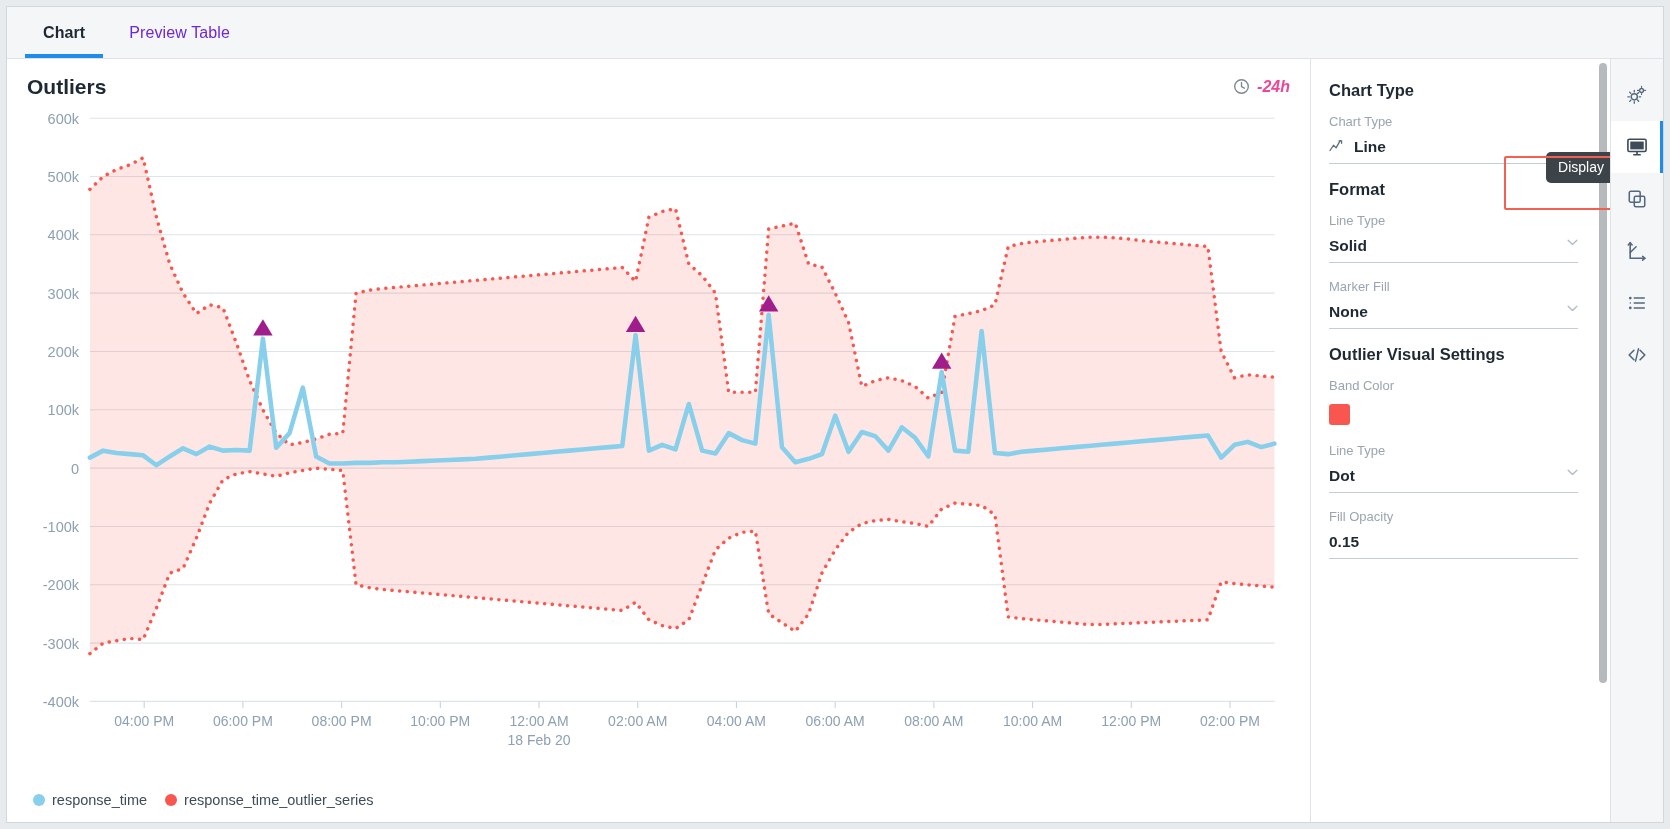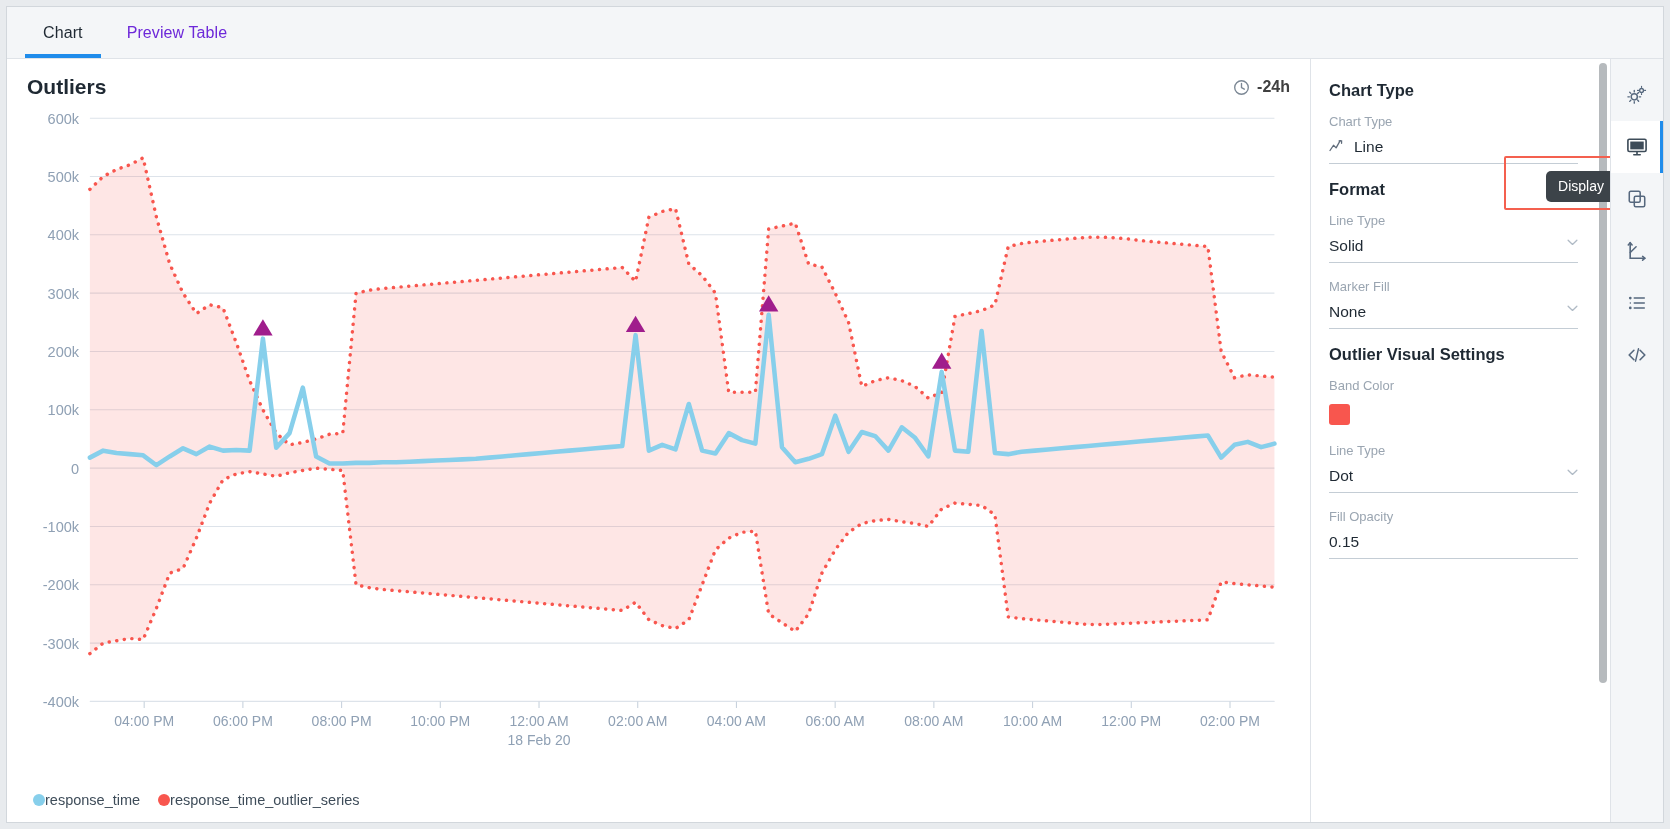--- a/index.html
+++ b/index.html
@@ -26,21 +26,21 @@
     border-bottom: 1px solid #dfe3e8;
     padding-left: 14px;
   }
   .tab {
     position: relative;
     display: flex; align-items: center;
     padding: 0 22px;
     font-size: 16px; color: #6d28d9;
     cursor: pointer; letter-spacing: .1px;
   }
-  .tab.active { color: #1f2933; font-weight: 400; }
+  .tab.active { color: #1f2933; font-weight: 700; }
   .tab.active::after {
     content: ""; position: absolute; left: 4px; right: 4px; bottom: 0;
     height: 4px; background: #1f8ceb;
   }
 
   
   .body { flex: 1 1 auto; display: flex; min-height: 0; background: #fff; }
 
   
   .chartpane {
@@ -48,32 +48,32 @@
     position: relative;
     background: #fff;
     border-right: 1px solid #dfe3e8;
     display: flex; flex-direction: column;
   }
   .chart-header {
     display: flex; align-items: center; justify-content: space-between;
     padding: 16px 20px 4px 20px;
   }
   .chart-title { font-size: 21px; font-weight: 700; color: #1f2933; }
-  .timerange { display: flex; align-items: center; gap: 7px; font-size: 16px; font-weight: 700; color: #404040; }
+  .timerange { display: flex; gap: 7px; font-size: 16px; font-weight: 700; color: #ec4899; font-style: italic; }
   .clock-ico { width: 17px; height: 17px; display: block; }
 
   .plotwrap { position: relative; flex: 1 1 auto; min-height: 0; padding: 0 14px 0 8px; margin-left: 8px; }
   .plotsvg { width: 100%; height: 100%; display: block; }
 
   .legend {
     display: flex; align-items: center; gap: 18px;
     padding: 6px 0 14px 26px;
     font-size: 14.5px; color: #3e4c59;
   }
-  .legend-item { display: flex; align-items: center; cursor: pointer; }
+  .legend-item { display: flex; align-items: center; gap: 7px; cursor: pointer; }
   .dot { width: 12px; height: 12px; border-radius: 50%; display: inline-block; }
 
   
   .settings {
     flex: 0 0 300px; width: 300px;
     background: #fff;
     position: relative;
     overflow: hidden;
     border-right: 1px solid #dfe3e8;
   }
@@ -83,21 +83,21 @@
   }
   .sec-title { font-size: 16.5px; font-weight: 700; color: #1f2933; margin: 0 0 14px 0; }
   .sec-title.sp { }
   .field { margin-bottom: 16px; }
   .field-label { font-size: 13px; color: #9aa5b1; margin-bottom: 7px; }
   .field-ctl {
     position: relative;
     border-bottom: 1px solid #c4cdd5;
     padding: 2px 18px 7px 0;
     display: flex; align-items: center; gap: 9px;
-    min-height: 26px; cursor: pointer;
+    min-height: 26px; cursor: pointer; font-weight: bold;
   }
   .field-val { font-size: 15.5px; color: #1f2933; }
   .caret {
     position: absolute; right: 0; top: 4px;
     width: 11px; height: 7px; opacity: .55;
   }
   .line-ico { width: 16px; height: 14px; display: block; }
 
   .palette { display: flex; gap: 3px; padding-bottom: 3px; }
   .sw { width: 21px; height: 21px; border-radius: 3px; }
@@ -319,21 +319,21 @@
             <span class="field-val">0.15</span>
           </div>
         </div>
 
       </div>
 
       <div class="sbar-track">
         <div class="sbar-thumb"></div>
       </div>
 
-      <div class="tooltip" style="right:-6px; top:112px;">
+      <div class="tooltip" style="right:-6px; top:93px;">
         <span>Display</span>
       </div>
       <div class="hl-box" style="right:-52px; top:97px; width:158px; height:54px;"></div>
     </div>
 
     <div class="rail">
       <div class="rail-btn">
         <svg width="20" height="20" viewBox="0 0 22 22">
           <circle cx="8" cy="13" r="3.4" fill="none" stroke="#56687e" stroke-width="1.6"></circle>
           <path d="M8 7.6v-1.6M8 20v-1.6M2.6 13H1M15 13h-1.6M4.2 9.2 3 8M12.8 17.8 11.6 16.6M4.2 16.8 3 18M12.8 8.2 11.6 9.4" stroke="#56687e" stroke-width="1.5" stroke-linecap="round"></path>

